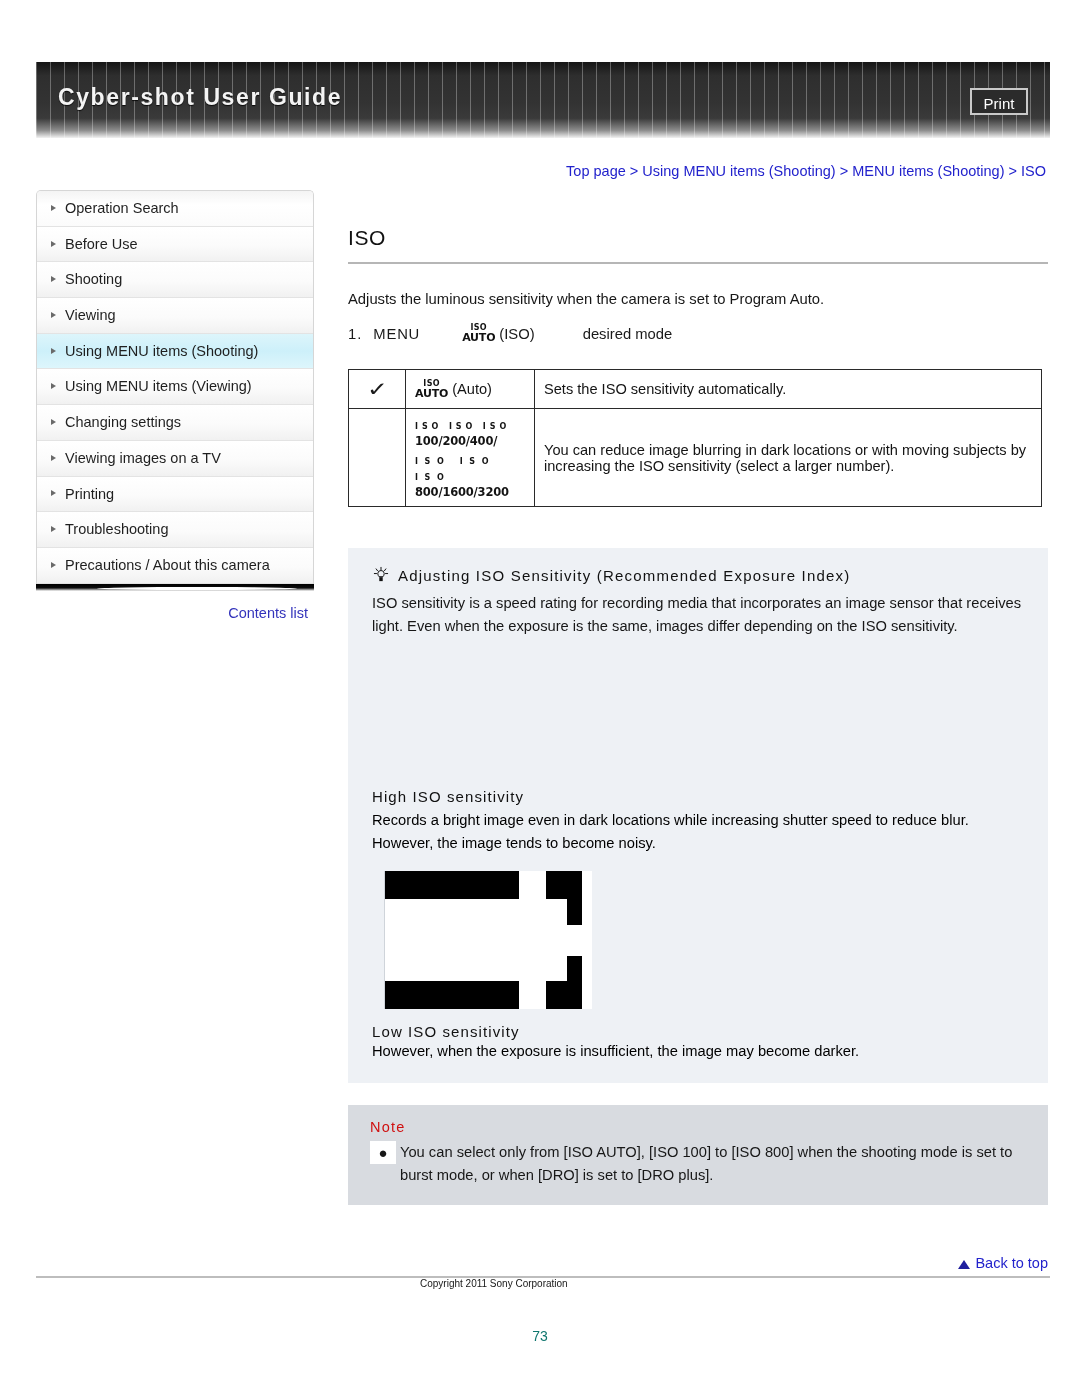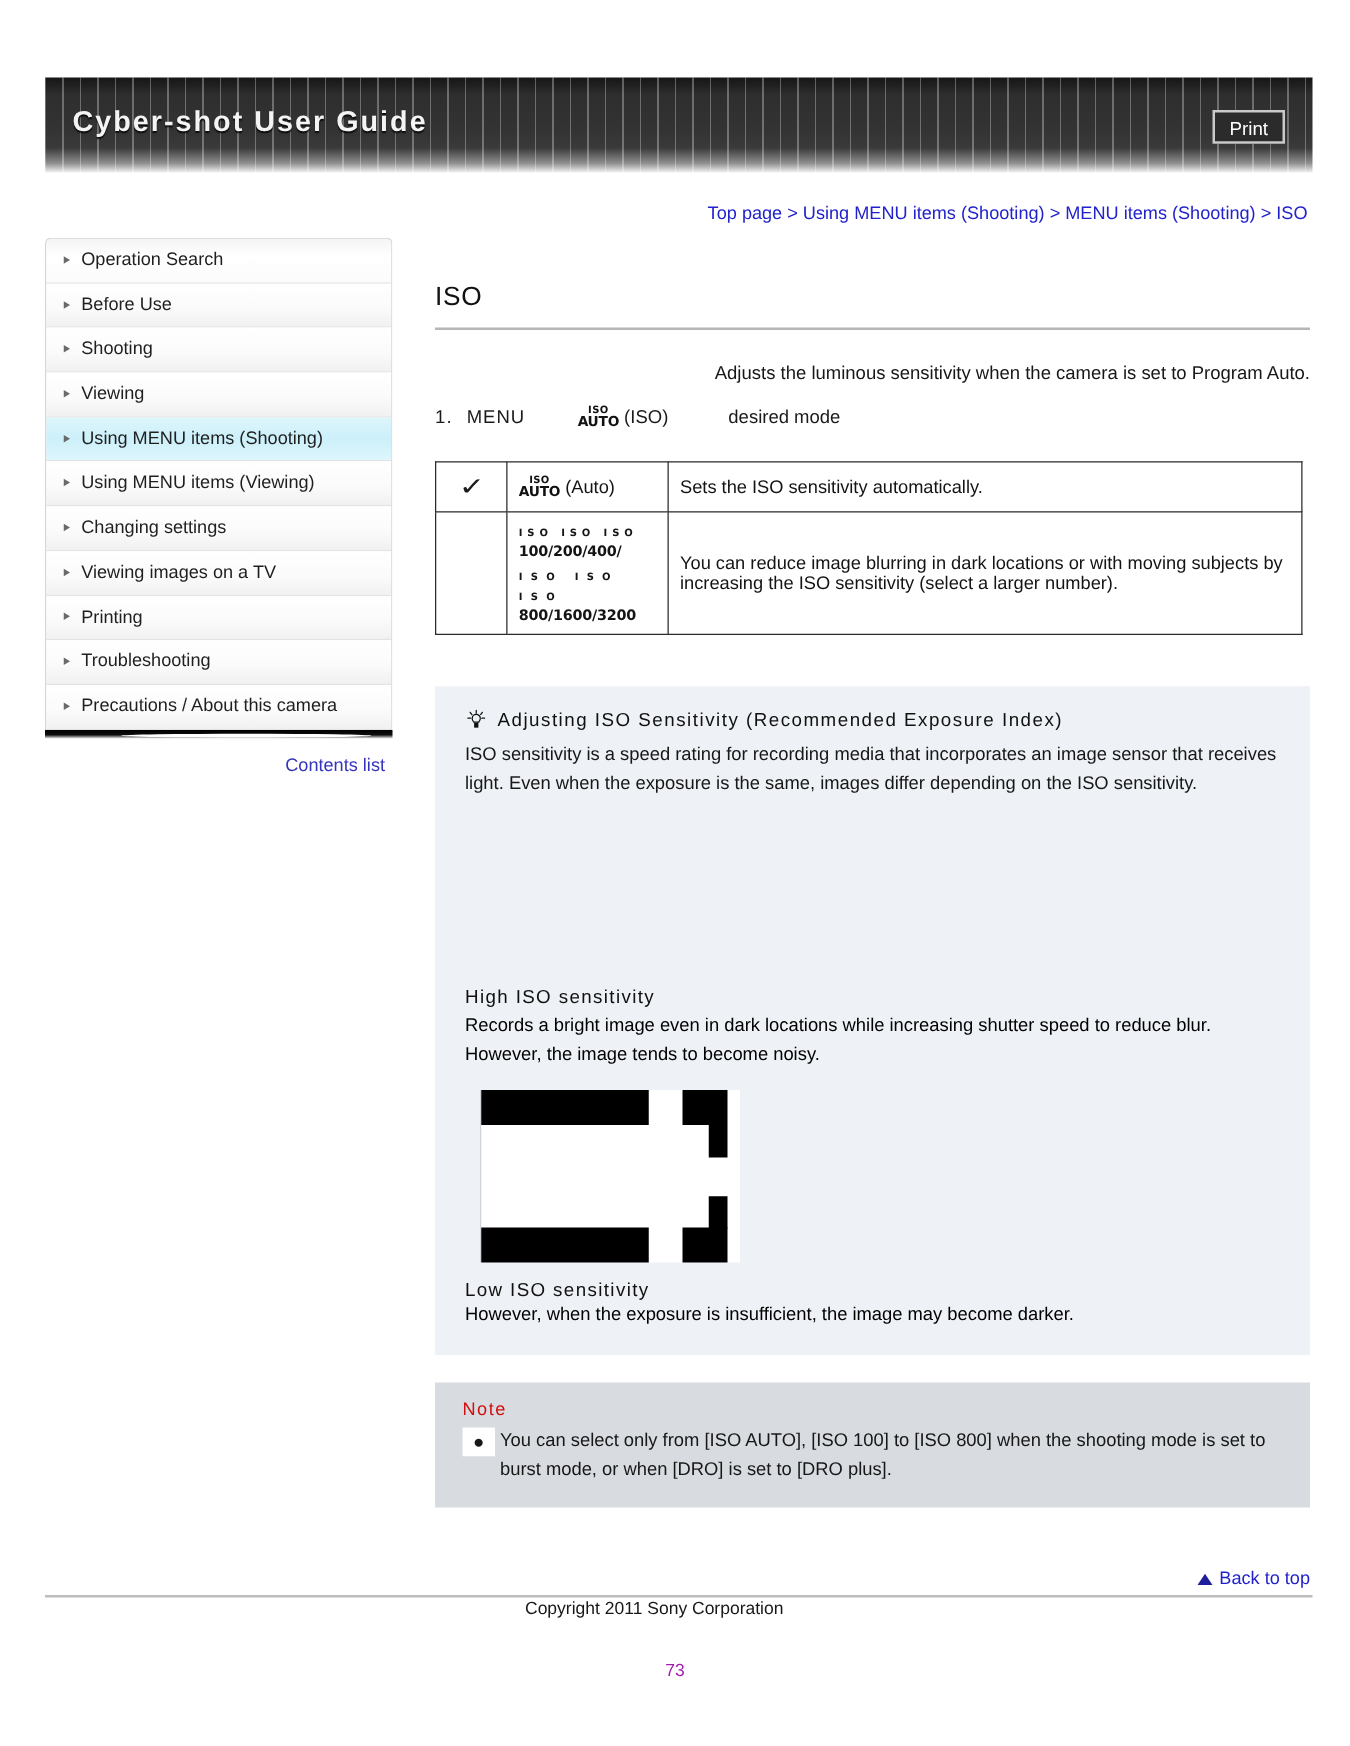--- a/index.html
+++ b/index.html
@@ -156,21 +156,20 @@
   }
   .heading-rule {
     height: 2px;
     background: #b6b6b6;
     margin-top: 12px;
   }
   .intro-text {
     font-size: 14.8px;
     margin-top: 27px;
     color: #171717;
-    text-align: right;
   }
 
   .step-line {
     display: flex;
     align-items: center;
     margin-top: 17px;
     font-size: 14.8px;
   }
   .step-num { margin-right: 11px; letter-spacing: 1px; }
   .step-menu { letter-spacing: 0.8px; }
@@ -333,31 +332,31 @@
     left: 36px;
     top: 1276px;
     width: 1014px;
     height: 2px;
     background: #bdbdbd;
   }
   .copyright {
     position: absolute;
     left: 420px;
     top: 1278px;
-    font-size: 14px;
+    font-size: 10px;
     color: #171717;
   }
   .page-number {
     position: absolute;
     left: 0;
     top: 1328px;
     width: 1080px;
     text-align: center;
     font-size: 14px;
-    color: #a21caf;
+    color: #0f766e;
   }
 </style>
 </head>
 <body>
 
 <div class="header">
   <div class="header-title">Cyber-shot User Guide</div>
   <div class="print-button">Print</div>
 </div>
 

